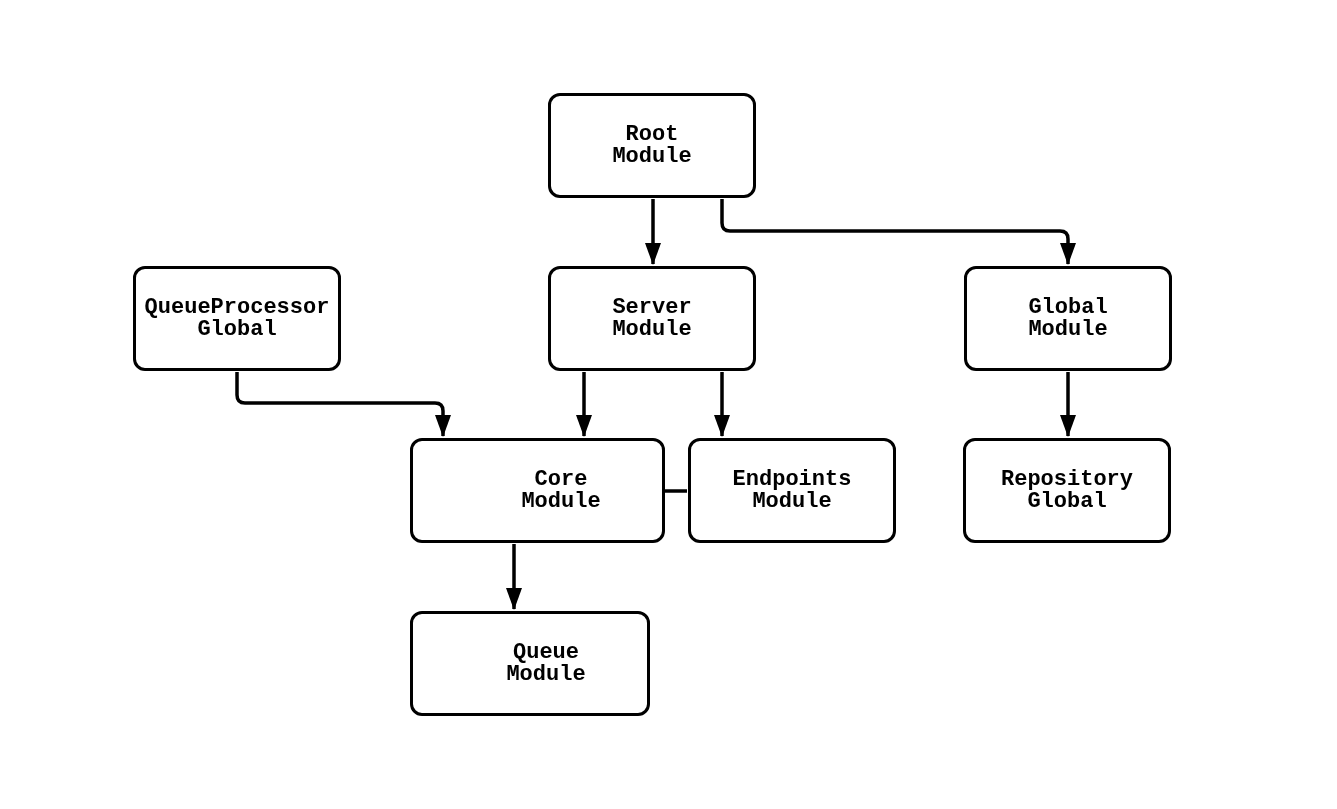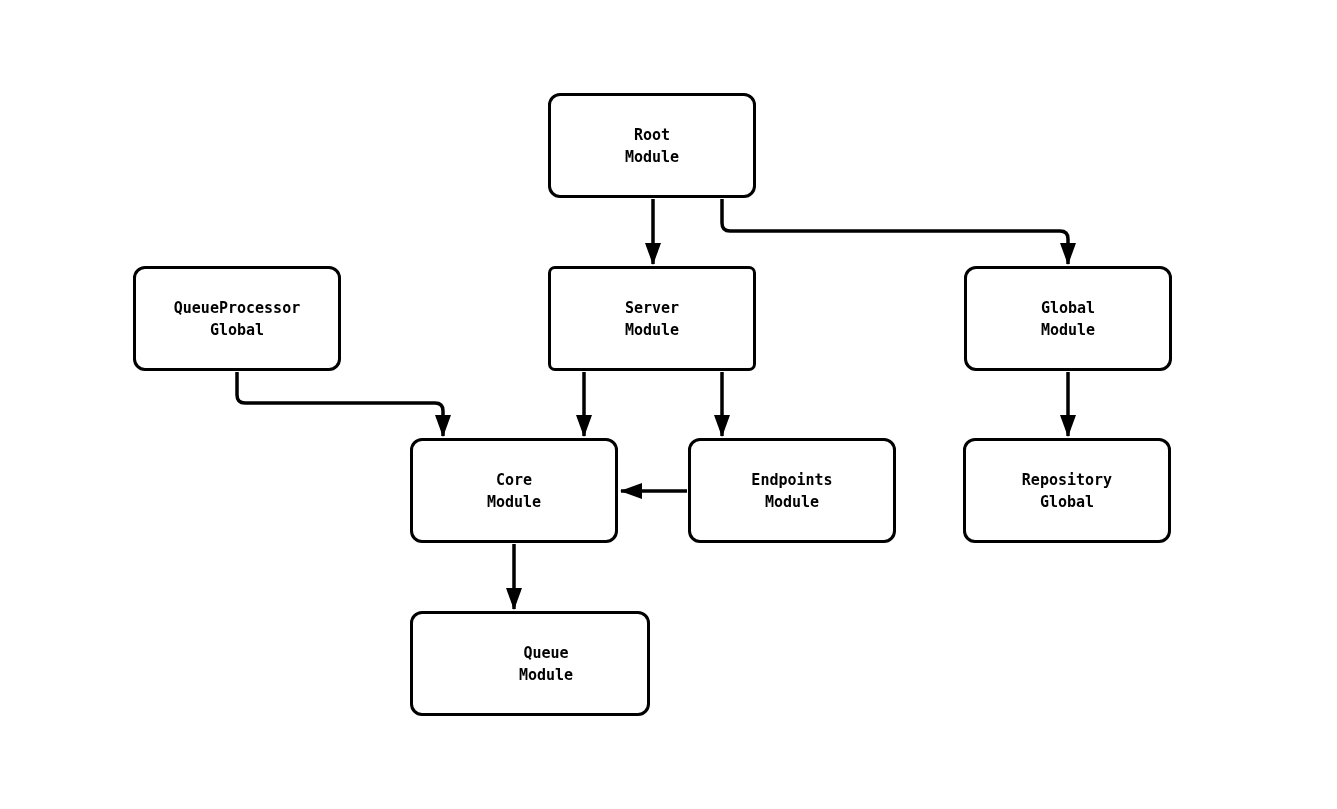--- a/index.html
+++ b/index.html
@@ -33,26 +33,27 @@
     height: 99px;
     background: #ffffff;
     border: 3.5px solid #000000;
     border-radius: 12px;
     display: flex;
     align-items: center;
     justify-content: center;
     box-sizing: content-box;
   }
   .node .label {
-    font-size: 15px;
+    font-size: 22px;
     font-weight: bold;
     line-height: 22px;
     color: #000000;
     text-align: center;
     white-space: pre-line;
+    font-family: Liberation Mono, monospace;
   }
 </style>
 </head>
 <body>
 
 <div class="canvas">
 
   <svg class="edges" viewBox="0 0 1337 809" xmlns="http://www.w3.org/2000/svg">
     <defs>
       <marker id="arrowhead" markerUnits="userSpaceOnUse" markerWidth="22" markerHeight="16" refX="21" refY="8" orient="auto">
@@ -73,31 +74,31 @@
   <div class="node" style="left:548px;top:93px;">
     <span class="label">Root
 Module</span>
   </div>
 
   <div class="node" style="left:133px;top:266px;">
     <span class="label">QueueProcessor
 Global</span>
   </div>
 
-  <div class="node" style="left:548px;top:266px;border-radius:7px;">
+  <div class="node" style="left:548px;top:266px;">
     <span class="label">Server
 Module</span>
   </div>
 
   <div class="node" style="left:964px;top:266px;align-items:center;">
     <span class="label">Global
 Module</span>
   </div>
 
-  <div class="node" style="left:410px;top:438px;">
+  <div class="node" style="left:410px;top:438px;padding-left:47px;">
     <span class="label">Core
 Module</span>
   </div>
 
   <div class="node" style="left:688px;top:438px;">
     <span class="label">Endpoints
 Module</span>
   </div>
 
   <div class="node" style="left:963px;top:438px;">

